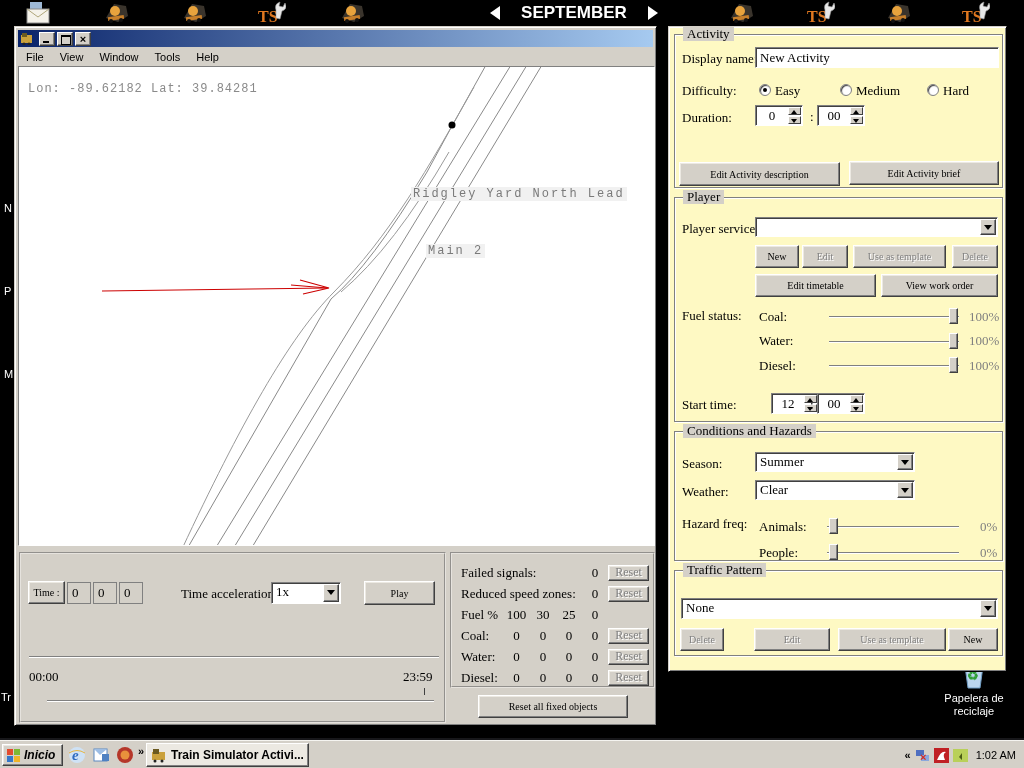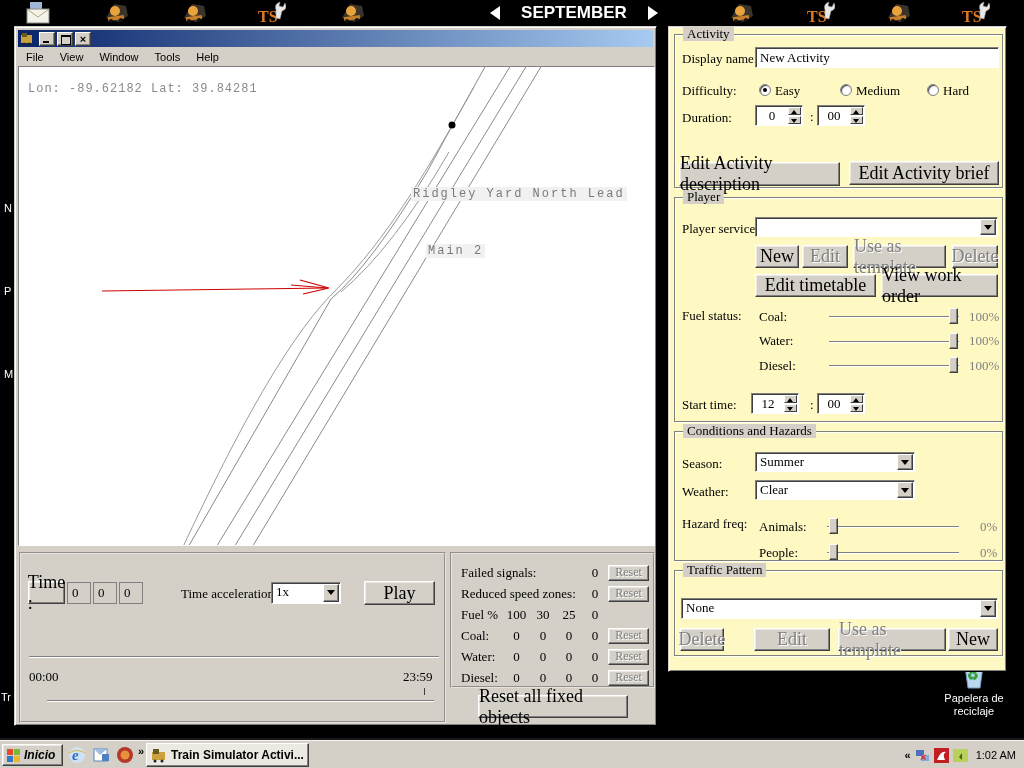--- a/index.html
+++ b/index.html
@@ -14,21 +14,21 @@
   .raised {
     background:#d4d0c8;
     border:1px solid; border-color:#ffffff #404040 #404040 #ffffff;
     box-shadow: inset -1px -1px 0 #808080, inset 1px 1px 0 #ece9e2;
   }
   .btn {
     background:#d4d0c8;
     border:1px solid; border-color:#ffffff #404040 #404040 #ffffff;
     box-shadow: inset -1px -1px 0 #808080, inset 1px 1px 0 #ece9e2;
     display:flex; align-items:center; justify-content:center;
-    font-family:"Liberation Serif", serif; font-size:18px; color:#000; cursor:default;
+    font-family:"Liberation Serif", serif; font-size:10px; color:#000; cursor:default;
   }
   .btn.disabled { color:#808080; text-shadow:1px 1px 0 #ffffff; }
   .gb {
     position:absolute;
     border:1px solid #808080;
     box-shadow: 1px 1px 0 #ffffff, inset 1px 1px 0 #ffffff;
   }
   .gb > .legend {
     position:absolute; top:-8px; left:8px; background:#d4d0c8;
     padding:0 4px; font-size:13px; line-height:14px;
@@ -409,21 +409,21 @@
       <span class="lbl" style="left:84px;top:135px">Water:</span>
       <div class="strack" style="left:154px;top:143px;width:130px"></div>
       <div class="sthumb" style="left:274px;top:135px"></div>
       <span class="lbl gray" style="left:294px;top:135px">100%</span>
       <span class="lbl" style="left:84px;top:160px">Diesel:</span>
       <div class="strack" style="left:154px;top:167px;width:130px"></div>
       <div class="sthumb" style="left:274px;top:159px"></div>
       <span class="lbl gray" style="left:294px;top:160px">100%</span>
 
       <span class="lbl" style="left:7px;top:199px">Start time:</span>
-      <div class="spin" style="left:76px;top:195px;width:48px;height:21px">
+      <div class="spin" style="left:96px;top:195px;width:48px;height:21px">
         <span class="sval">12</span>
         <span class="up"></span>
           <span class="dn"></span>
       </div>
       <span class="lbl" style="left:135px;top:199px">:</span>
       <div class="spin" style="left:142px;top:195px;width:48px;height:21px">
         <span class="sval">00</span>
         <span class="up"></span>
           <span class="dn"></span>
       </div>

